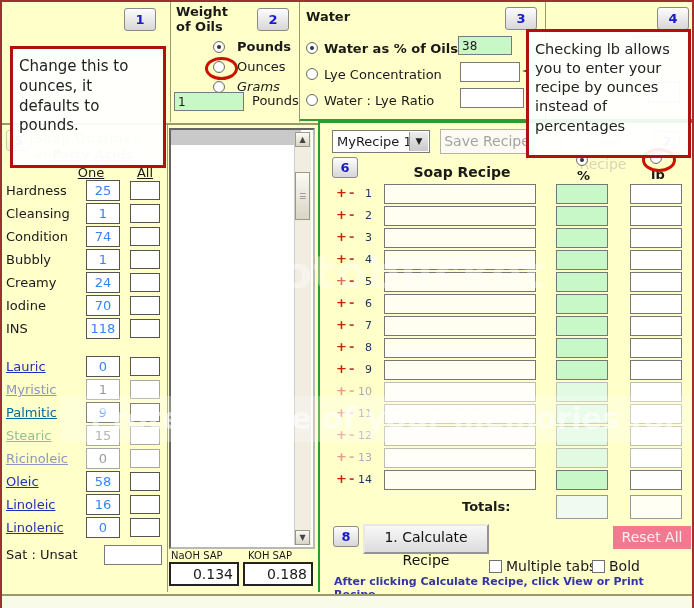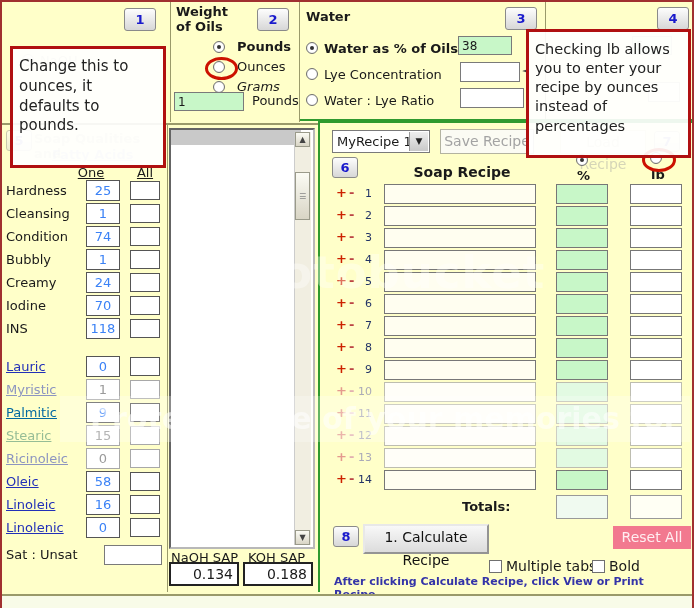--- a/index.html
+++ b/index.html
@@ -55,21 +55,21 @@
            border:2px inset #b8b8b8;box-sizing:border-box;overflow:hidden;}
   .oil{height:15px;line-height:15px;font-size:12px;padding-left:3px;white-space:nowrap;
        overflow:hidden;width:127px;}
   .oil.selected{background:#c9c9c9;}
   .oil.dim{color:#909090;}
   .scrollbar{position:absolute;right:2px;top:2px;width:16px;height:413px;background:#f1eee1;border-left:1px solid #ccc;}
   .sbtn{position:absolute;left:0;width:15px;height:15px;background:linear-gradient(#fbfbf4,#d9d5c5);
         border:1px solid #9a9a8a;box-sizing:border-box;font-size:8px;color:#444;text-align:center;line-height:13px;}
   .sthumb{position:absolute;left:0;top:40px;width:15px;height:48px;background:linear-gradient(#fbfbf4,#d9d5c5);
         border:1px solid #9a9a8a;box-sizing:border-box;color:#888;font-size:8px;text-align:center;line-height:48px;letter-spacing:0;}
-  .sap-lbl{position:absolute;top:425px;font-size:13px;}
+  .sap-lbl{position:absolute;top:425px;font-size:10px;}
   .sap-box{position:absolute;top:437px;width:70px;height:24px;border:2px solid #222;background:#fff;
            box-sizing:border-box;text-align:right;font-size:14px;line-height:20px;padding-right:4px;}
 
   
   .panel-recipe{position:absolute;left:318px;top:121px;width:376px;height:471px;
                 border-left:2px solid #2f9a2f;border-top:2px solid #2f9a2f;box-sizing:border-box;}
   .dropdown{position:absolute;left:12px;top:7px;width:98px;height:23px;background:#fff;
             border:1px solid #7a7a7a;box-sizing:border-box;font-size:13px;line-height:21px;padding-left:4px;}
   .dd-btn{position:absolute;right:1px;top:1px;width:18px;height:19px;background:linear-gradient(#eee,#c9c9c9);
           border-left:1px solid #999;text-align:center;font-size:9px;line-height:19px;color:#222;}

